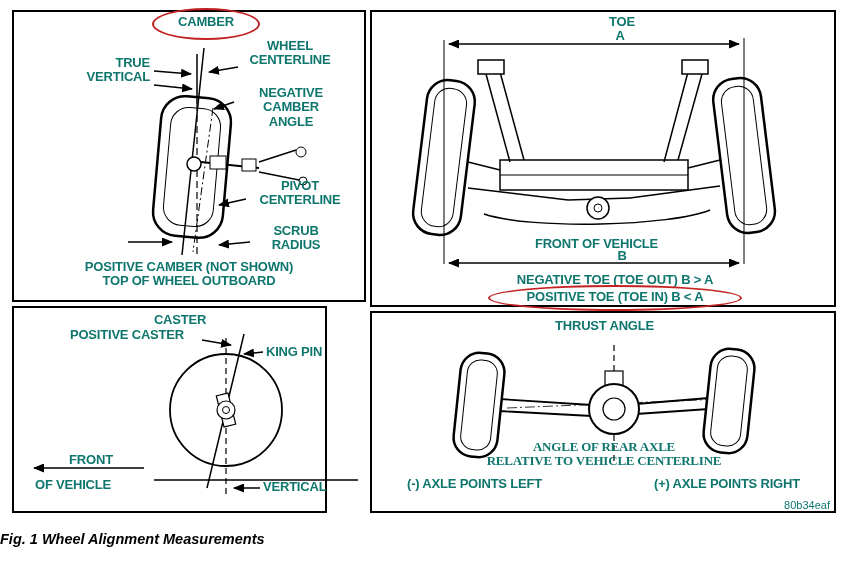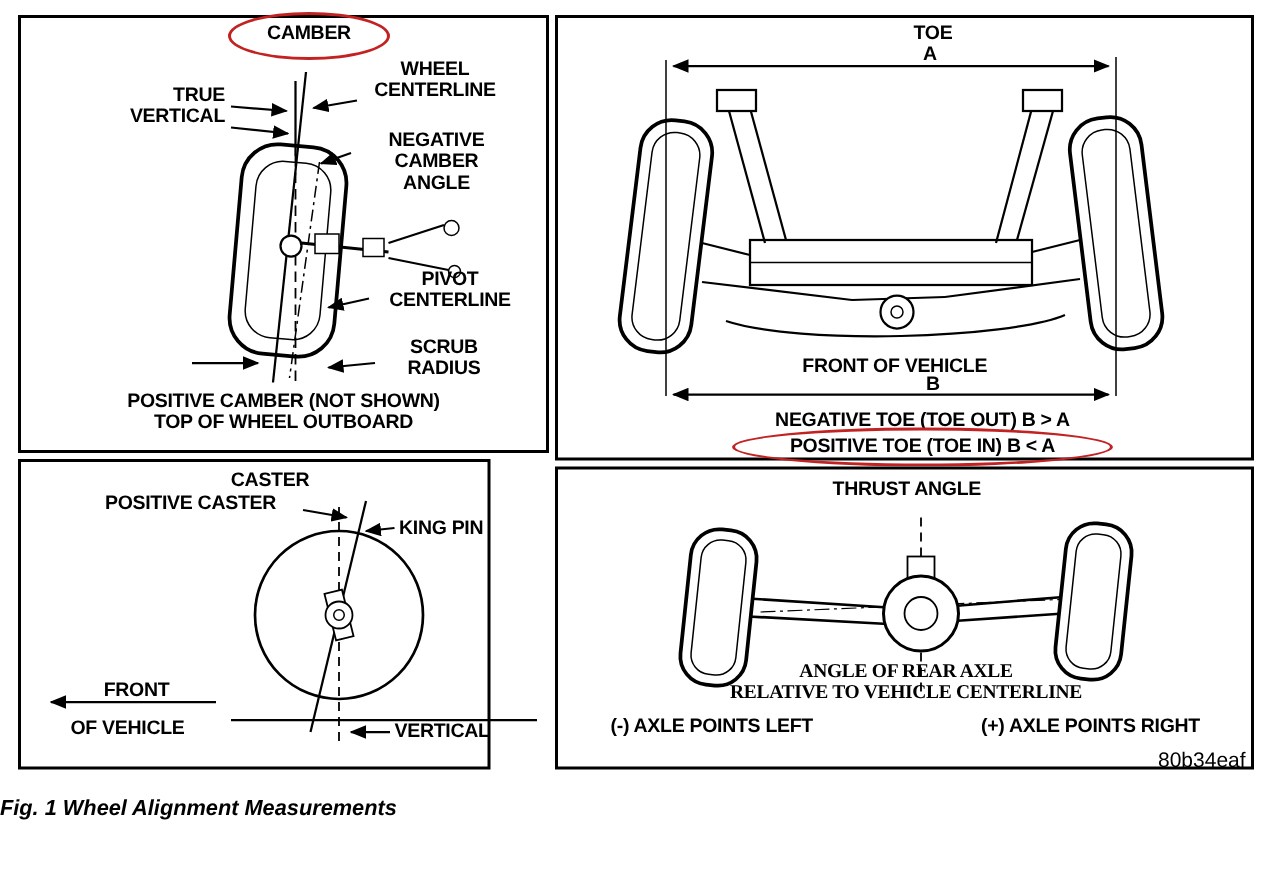--- a/index.html
+++ b/index.html
@@ -5,30 +5,30 @@
   * { box-sizing: border-box; }
   html,body { margin:0; padding:0; background:#fff; }
   .page {
     position:relative; width:845px; height:582px; background:#fff;
     font-family:"Liberation Sans", sans-serif; color:#000; overflow:hidden;
   }
   .panel { position:absolute; border:2px solid #000; background:#fff; }
   .panel svg { position:absolute; left:0; top:0; }
   .lbl {
     position:absolute; font-weight:bold; font-size:13px; line-height:1.1;
-    letter-spacing:-0.2px; white-space:pre-line; color:#000000;
+    letter-spacing:-0.2px; white-space:pre-line; color:#0f766e;
   }
   .ctr { text-align:center; }
   .rgt { text-align:right; }
   .oval { position:absolute; border:2.5px solid #c22; border-radius:50%; pointer-events:none; }
   .caption {
     position:absolute; left:0; top:531px; width:845px; 
     font-weight:bold; font-style:italic; font-size:14.5px;
   }
-  .code { position:absolute; font-size:14px; font-weight:normal; letter-spacing:0; }
+  .code { position:absolute; font-size:11px; font-weight:normal; letter-spacing:0; }
 </style>
 </head>
 <body>
 
 <div class="page">
 
   <div class="panel" style="left:12px;top:10px;width:354px;height:292px;">
     <svg width="350" height="288" viewBox="0 0 350 288">
       <defs>
         <marker id="m1" markerWidth="11" markerHeight="9" refX="10" refY="4.5" orient="auto" markerUnits="userSpaceOnUse">
@@ -174,21 +174,21 @@
         <line x1="249" y1="44" x2="230" y2="46" marker-end="url(#m3)"></line>
         <line x1="130" y1="160" x2="20" y2="160" marker-end="url(#m3)"></line>
         <line x1="246" y1="180" x2="220" y2="180" marker-end="url(#m3)"></line>
       </g>
     </svg>
 
     <div class="lbl ctr" style="left:118px;top:5px;width:96px;">CASTER</div>
     <div class="lbl rgt" style="left:12px;top:20px;width:158px;">POSITIVE CASTER</div>
     <div class="lbl" style="left:252px;top:37px;width:76px;">KING PIN</div>
     <div class="lbl ctr" style="left:40px;top:145px;width:74px;">FRONT</div>
-    <div class="lbl ctr" style="left:12px;top:170px;width:118px;">OF VEHICLE</div>
+    <div class="lbl ctr" style="left:0;top:170px;width:118px;">OF VEHICLE</div>
     <div class="lbl" style="left:249px;top:172px;width:82px;">VERTICAL</div>
   </div>
 
   <div class="panel" style="left:370px;top:311px;width:466px;height:202px;padding-left:22px;">
     <svg width="462" height="198" viewBox="0 0 462 198">
       <defs>
         <marker id="m4" markerWidth="11" markerHeight="9" refX="10" refY="4.5" orient="auto" markerUnits="userSpaceOnUse">
           <path d="M0,0 L11,4.5 L0,9 Z" fill="#000"></path>
         </marker>
       </defs>

